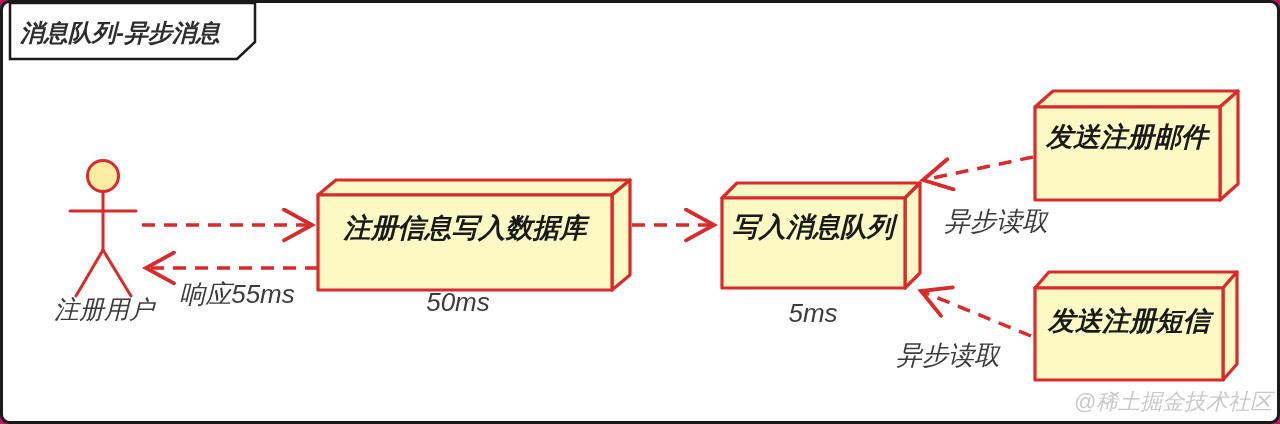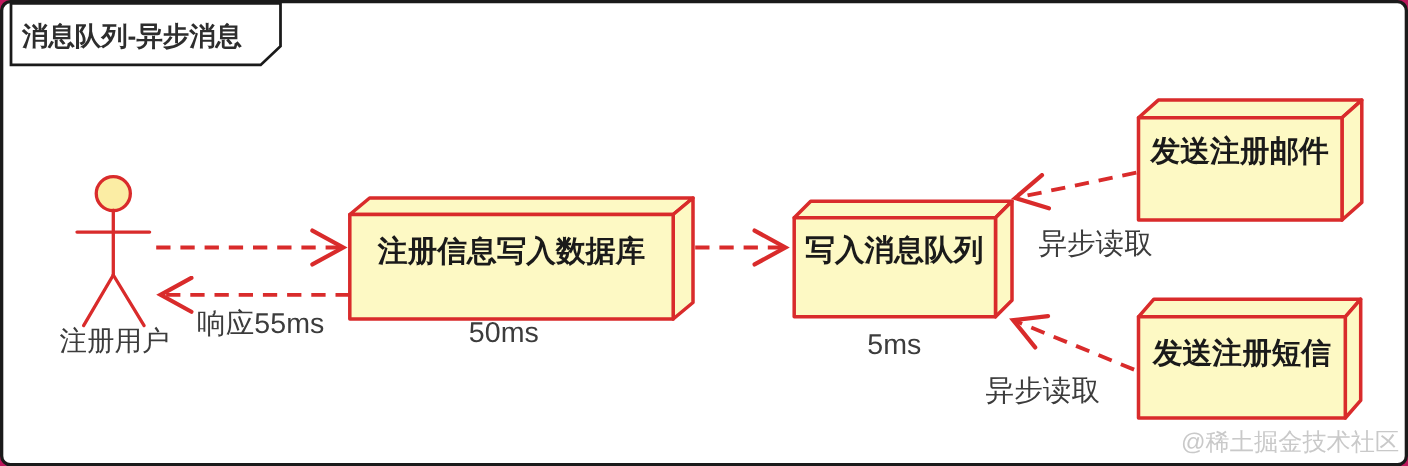--- a/index.html
+++ b/index.html
@@ -1,18 +1,19 @@
 <!DOCTYPE html>
 <html style="--line-red: #D92B2B; --node-fill: #FDF9C4; --node-border: #D92B2B; --head-fill: #FBEDA4; --node-text: #1A1A1A; --label-text: #3C3C3C; --frame-border: #1A1A1A; --watermark: #C9C9C9;"><head>
 <meta charset="utf-8">
 <style>
   html, body { margin: 0; padding: 0; background: #ffffff; }
   .page {
     width: 1280px; height: 424px; position: relative; background: #be185d;
     font-family: "Liberation Sans", "DejaVu Sans", sans-serif;
+    font-style: italic;
   }
   svg { display: block; }
   text { font-family: "Liberation Sans", "DejaVu Sans", sans-serif; }
 
   .outer-frame { fill: #ffffff; stroke: var(--frame-border, #1a1a1a); stroke-width: 3; }
   .title-tab   { fill: #ffffff; stroke: var(--frame-border, #1a1a1a); stroke-width: 2.5; stroke-linejoin: miter; }
   .frame-title { font-size: 24px; font-weight: bold; fill: #2d2d2d; }
 
   .node-face { fill: var(--node-fill, #FDF9C4); stroke: var(--node-border, #D92B2B); stroke-width: 3.2; stroke-linejoin: round; }
   .node-label { font-size: 27px; font-weight: bold; fill: var(--node-text, #1a1a1a); text-anchor: middle; }

